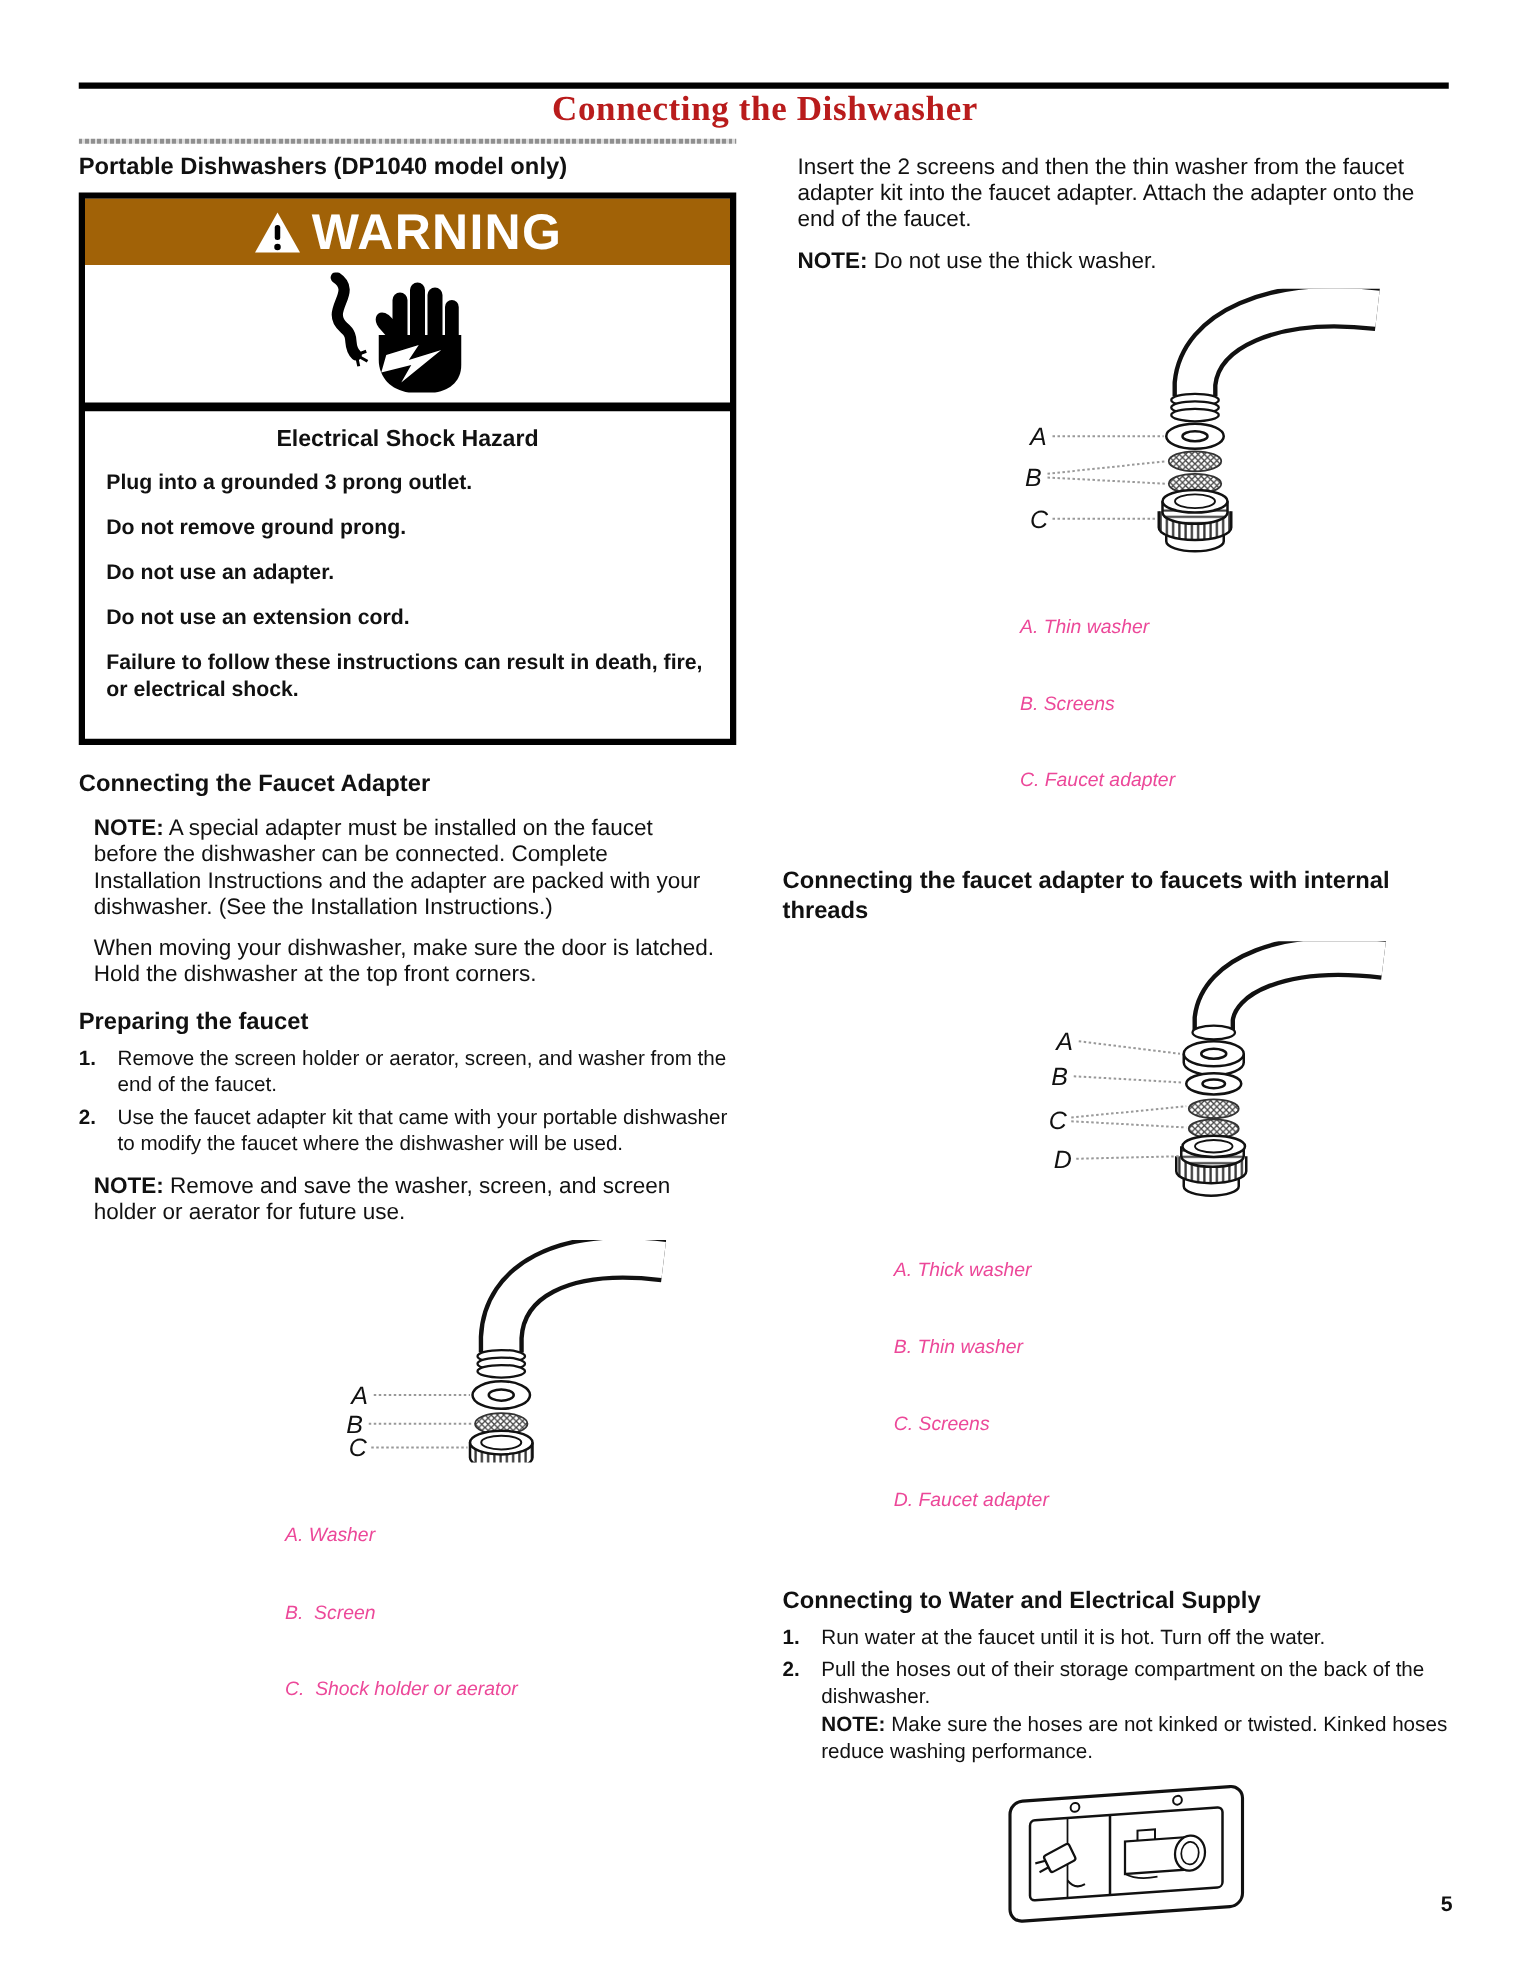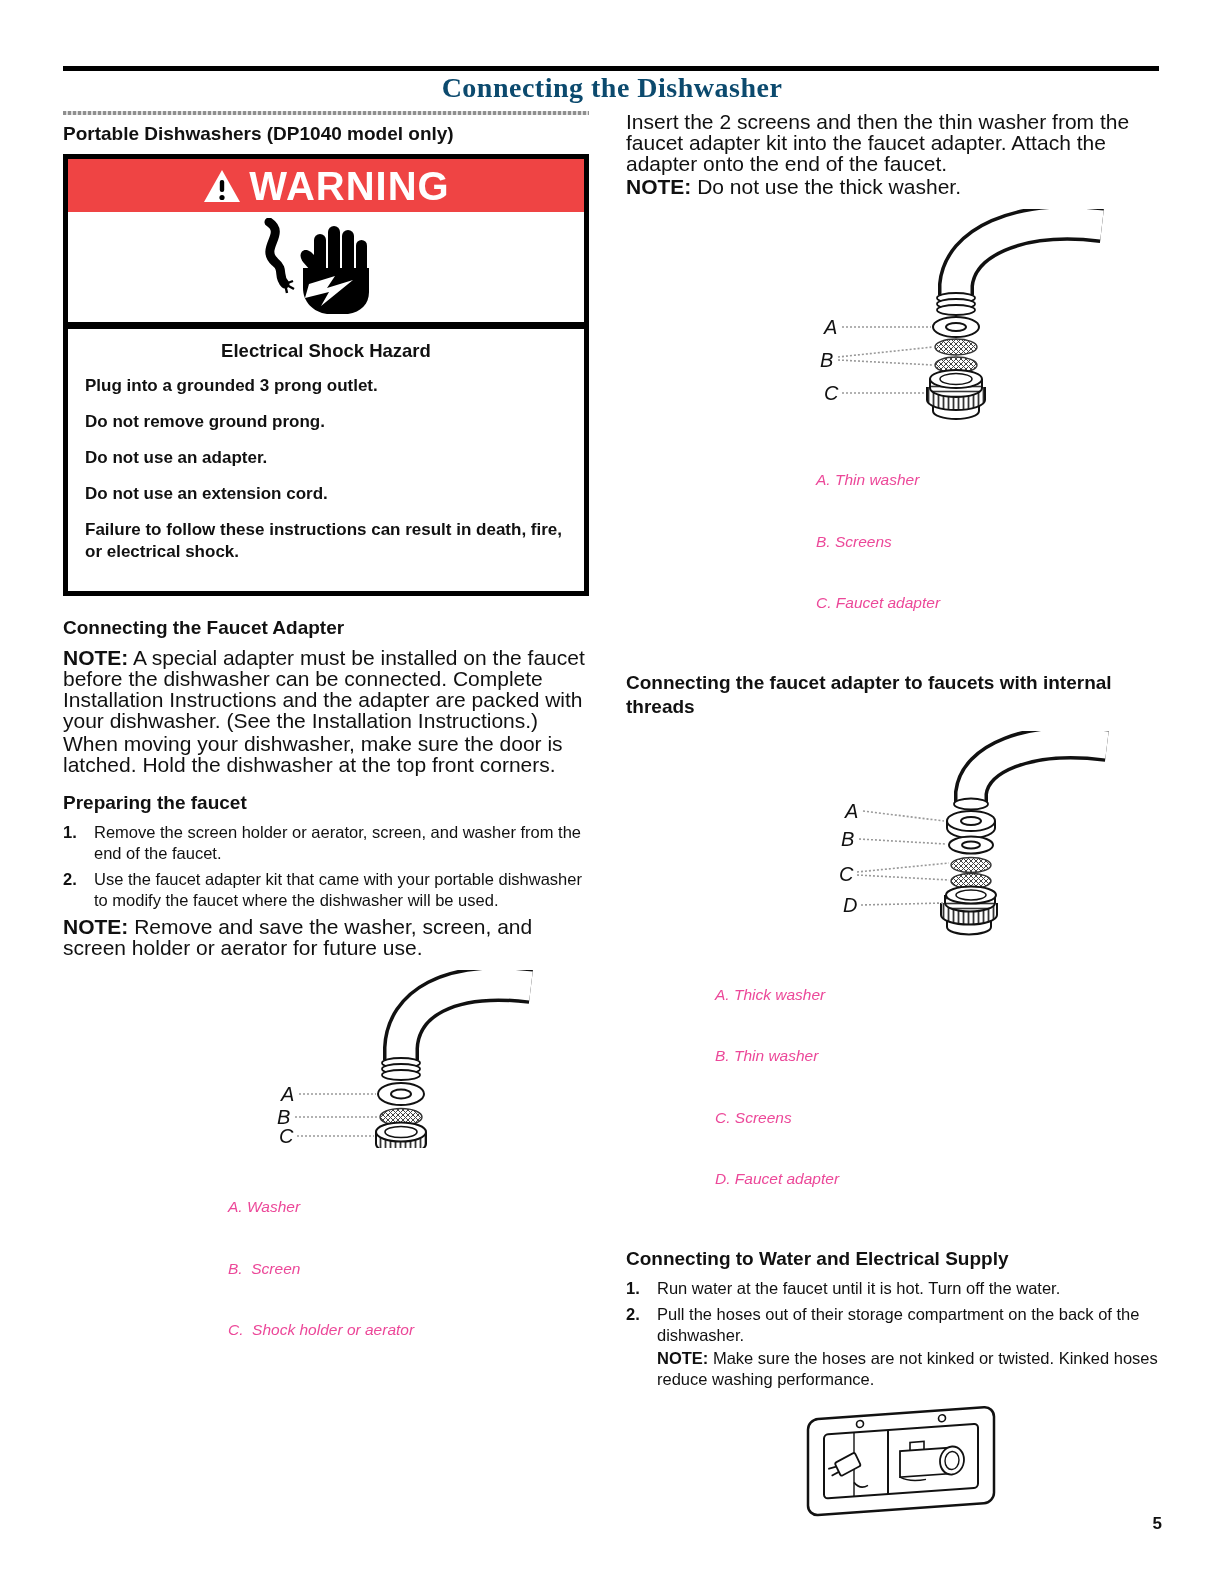--- a/index.html
+++ b/index.html
@@ -1,33 +1,33 @@
 <!DOCTYPE html>
 <html><head>
 <meta charset="utf-8">
 <style>
   html,body{margin:0;padding:0;background:#fff;}
   .page{position:relative;width:1224px;height:1584px;background:#fff;overflow:hidden;
         font-family:"Liberation Sans",sans-serif;color:#111;}
   .top-rule{position:absolute;left:63px;top:66px;width:1096px;height:5px;background:#000;}
   .page-title{position:absolute;left:0;top:72px;width:1224px;text-align:center;
         font-family:"Liberation Serif",serif;font-size:28px;font-weight:bold;
-        color:#0c4a6e;letter-spacing:.5px;}
+        color:#b91c1c;letter-spacing:.5px;}
   .col{position:absolute;top:111px;}
   .col-left{left:63px;width:526px;}
   .col-right{left:626px;width:536px;}
   .rule-stipple{height:4px;margin:0 0 7px 0;
         background:repeating-linear-gradient(90deg,#8f8f8f 0 3px,#dcdcdc 3px 5px);}
   h2.sec{font-size:19px;line-height:23px;margin:0 0 9px 0;font-weight:bold;}
   h3.sub{font-size:19px;line-height:24px;margin:16px 0 7px 0;font-weight:bold;}
   .col-right h3.sub.first{margin-top:3px;}
-  p.body{font-size:21px;line-height:21px;margin:0;}
+  p.body{font-size:18px;line-height:21px;margin:12px;}
   p.body + p.body{margin-top:2px;}
   .warnbox{border:5px solid #000;margin-bottom:20px;}
-  .warnhead{background:#ef4444;color:#fff;height:53px;display:flex;align-items:center;
+  .warnhead{background:#a16207;color:#fff;height:53px;display:flex;align-items:center;
         justify-content:center;gap:7px;}
   .warnhead .wtext{font-size:40px;font-weight:bold;letter-spacing:1px;line-height:1;}
   .iconarea{height:110px;border-bottom:7px solid #000;display:flex;align-items:center;
         justify-content:center;background:#fff;}
   .warnbody{padding:11px 17px 28px 17px;font-weight:bold;}
   .hazard{text-align:center;font-size:18.5px;margin:0 0 13px 0;font-weight:bold;}
   .warnbody p{font-size:17px;line-height:22px;margin:0 0 14px 0;font-weight:bold;}
   .warnbody p:last-child{margin-bottom:0;}
   .li{display:flex;margin:0 0 5px 0;}
   .li .num{flex:0 0 31px;width:31px;font-weight:bold;font-size:16.5px;line-height:21px;}

